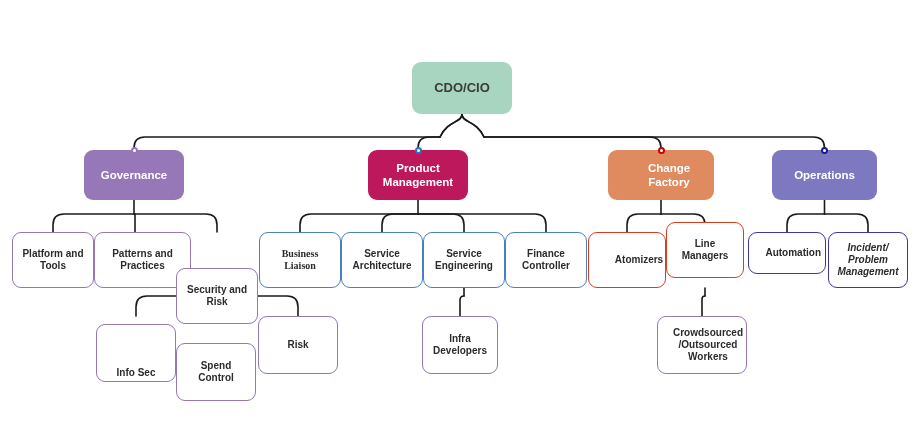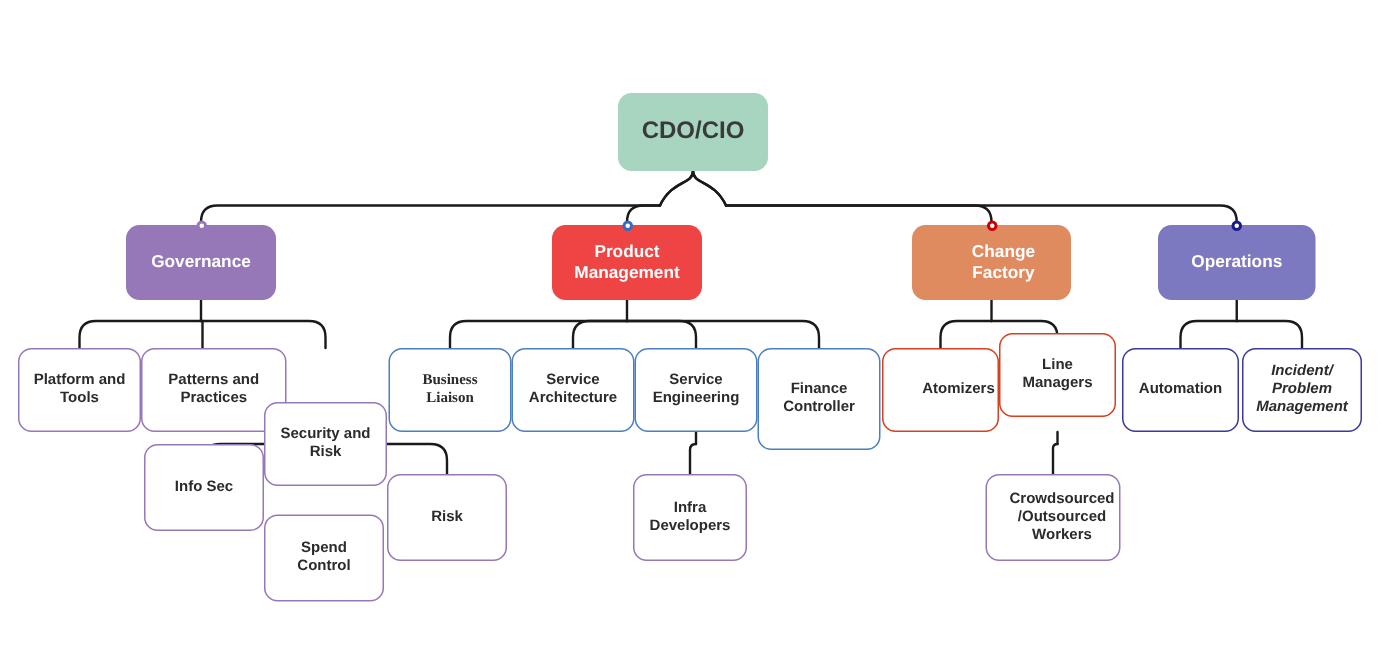--- a/index.html
+++ b/index.html
@@ -48,21 +48,21 @@
   
   .node.filled {
     color: #ffffff;
     font-weight: bold;
     font-size: 11.5px;
     border: none;
   }
   .node.root {
     color: #3a3a3a;
     font-weight: bold;
-    font-size: 16px;
+    font-size: 13px;
   }
   
   .node.outlined {
     background: #ffffff;
     color: #2b2b2b;
     font-weight: bold;
     font-size: 10px;
     border-width: 1.6px;
     border-style: solid;
   }
@@ -113,21 +113,21 @@
       <path d="M 464 296 L 464 296 Q 460 296 460 300 L 460 316" stroke="#1a1a1a" stroke-width="1.6" fill="none" stroke-linecap="round"></path>
       <path d="M 705 288 L 705 296" stroke="#1a1a1a" stroke-width="1.6" fill="none" stroke-linecap="round"></path>
       <path d="M 705 296 L 705 296 Q 702 296 702 299 L 702 316" stroke="#1a1a1a" stroke-width="1.6" fill="none" stroke-linecap="round"></path>
     </svg>
 <div class="node root" style="left: 412px; top: 62px; width: 100px; height: 52px; background: rgb(168, 213, 192);">
       <span class="node-label">CDO/CIO</span>
     </div>
     <div class="node filled" style="left: 84px; top: 150px; width: 100px; height: 50px; background: rgb(150, 119, 184);">
       <span class="node-label">Governance</span>
     </div>
-    <div class="node filled" style="left: 368px; top: 150px; width: 100px; height: 50px; background: #ef4444;">
+    <div class="node filled" style="left: 368px; top: 150px; width: 100px; height: 50px; background: #be185d;">
       <span class="node-label">Product
 Management</span>
     </div>
     <div class="node filled" style="left: 608px; top: 150px; width: 106px; height: 50px; background: rgb(224, 138, 96); padding-left: 20px;">
       <span class="node-label">Change
 Factory</span>
     </div>
     <div class="node filled" style="left: 772px; top: 150px; width: 105px; height: 50px; background: rgb(125, 121, 192);">
       <span class="node-label">Operations</span>
     </div>
@@ -148,40 +148,40 @@
 Liaison</span>
     </div>
     <div class="node outlined" style="left: 341px; top: 232px; width: 82px; height: 56px; border-color: rgb(74, 127, 193);">
       <span class="node-label">Service
 Architecture</span>
     </div>
     <div class="node outlined" style="left: 423px; top: 232px; width: 82px; height: 56px; border-color: rgb(74, 127, 193);">
       <span class="node-label">Service
 Engineering</span>
     </div>
-    <div class="node outlined" style="left: 505px; top: 232px; width: 82px; height: 68px; border-color: rgb(74, 127, 193);">
+    <div class="node outlined" style="left: 505px; top: 232px; width: 82px; height: 56px; border-color: rgb(74, 127, 193);">
       <span class="node-label">Finance
 Controller</span>
     </div>
     <div class="node outlined" style="left: 588px; top: 232px; width: 78px; height: 56px; border-color: rgb(215, 64, 30); padding-left: 28px;">
       <span class="node-label">Atomizers</span>
     </div>
     <div class="node outlined" style="left: 666px; top: 222px; width: 78px; height: 56px; border-color: rgb(215, 64, 30);">
       <span class="node-label">Line
 Managers</span>
     </div>
-    <div class="node outlined" style="left: 748px; top: 232px; width: 78px; height: 56px; border-color: rgb(58, 58, 158);">
+    <div class="node outlined" style="left: 748px; top: 232px; width: 78px; height: 42px; border-color: rgb(58, 58, 158); justify-content: flex-end;">
       <span class="node-label">Automation</span>
     </div>
     <div class="node outlined" style="left: 828px; top: 232px; width: 80px; height: 56px; border-color: rgb(58, 58, 158); font-style: italic;">
       <span class="node-label">Incident/
 Problem
 Management</span>
     </div>
-    <div class="node outlined" style="left: 96px; top: 296px; width: 80px; height: 58px; border-color: rgb(150, 119, 184);">
+    <div class="node outlined" style="left: 96px; top: 324px; width: 80px; height: 58px; border-color: rgb(150, 119, 184); align-items: flex-end;">
       <span class="node-label">Info Sec</span>
     </div>
     <div class="node outlined" style="left: 176px; top: 316px; width: 80px; height: 58px; border-color: rgb(150, 119, 184); margin-top: 27px;">
       <span class="node-label">Spend
 Control</span>
     </div>
     <div class="node outlined" style="left: 258px; top: 316px; width: 80px; height: 58px; border-color: rgb(150, 119, 184);">
       <span class="node-label">Risk</span>
     </div>
     <div class="node outlined" style="left: 422px; top: 316px; width: 76px; height: 58px; border-color: rgb(150, 119, 184);">

